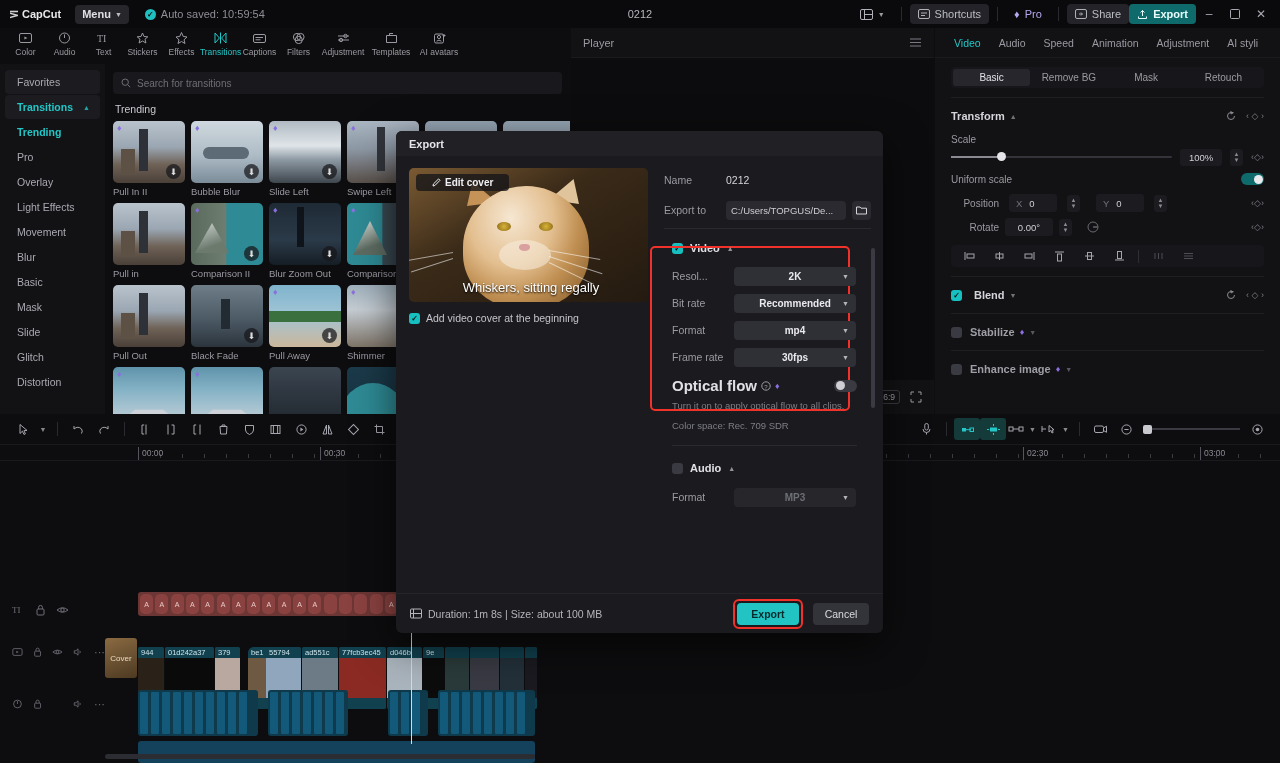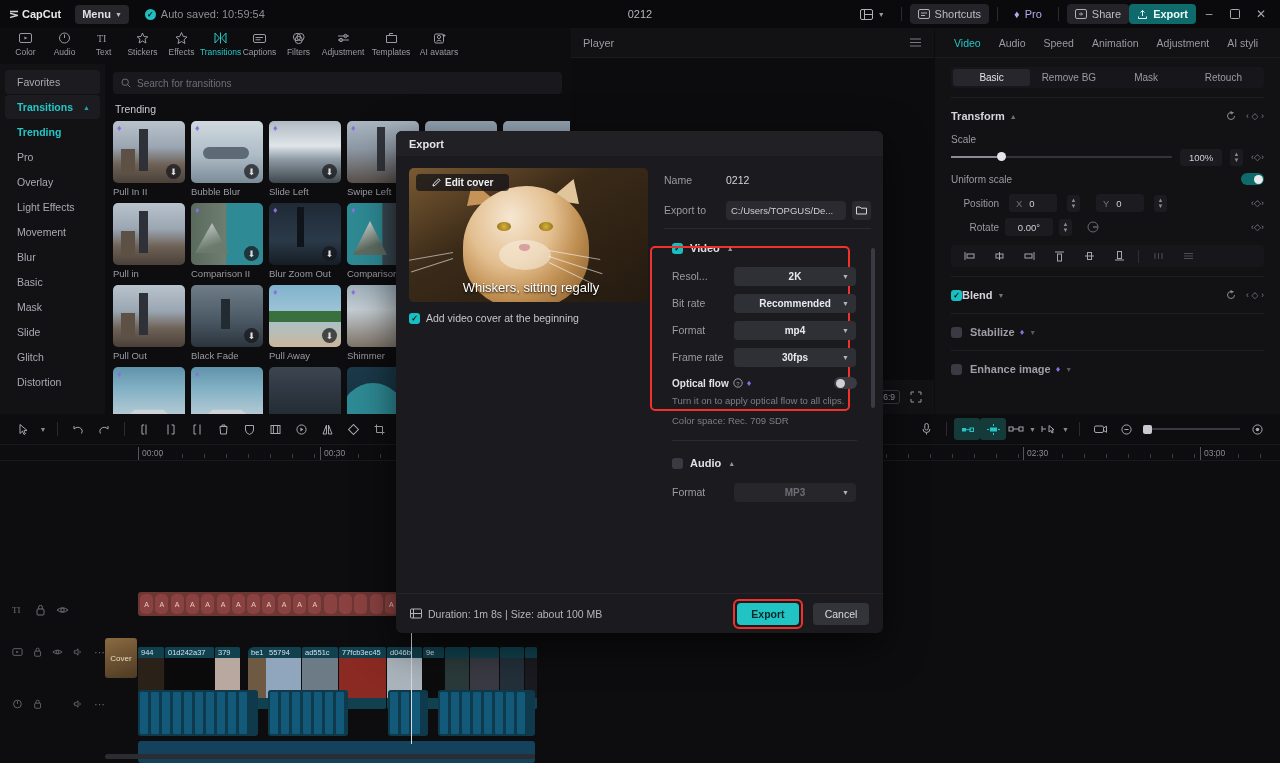--- a/index.html
+++ b/index.html
@@ -720,21 +720,21 @@
             <line x1="2" y1="3.5" x2="11" y2="3.5" stroke="currentColor"></line>
             <line x1="2" y1="6" x2="11" y2="6" stroke="currentColor"></line>
             <line x1="2" y1="8.5" x2="11" y2="8.5" stroke="currentColor"></line>
           </svg>
         </div>
     </div>
 
     <div class="rdiv"></div>
     <div class="rowhead">
       <span class="cbx">✓</span>
-      <span class="t" style="margin-left:0">Blend</span>
+      <span class="t" style="margin-left:12px">Blend</span>
       <span class="caret" style="margin-left:5px;color:#8a8a92">▼</span>
       <span class="acts">
         <svg width="12" height="12" viewBox="0 0 12 12">
             <path d="M9.5 6 A3.5 3.5 0 1 1 6 2.5 L8 2.5" fill="none" stroke="#8a8a92"></path>
             <path d="M6 1 L6 4 L8.6 2.6" fill="none" stroke="#8a8a92"></path>
           </svg>
         <span class="kf">‹ ◇ ›</span>
       </span>
     </div>
 
@@ -1261,21 +1261,21 @@
             <div class="selrow">
               <span class="lb">Frame rate</span>
               <span class="select">
                 <span>30fps</span>
                 <span class="ar">▼</span>
               </span>
             </div>
           </div>
 
         <div class="optrow" style="margin-left:8px; margin-top:9px">
-          <span style="font-size:10px; font-weight:bold; color:#e0e0e6">Optical flow</span>
+          <span style="font-size:15px; font-weight:bold; color:#e0e0e6">Optical flow</span>
           <svg width="10" height="10" viewBox="0 0 10 10" style="margin-left:4px">
               <circle cx="5" cy="5" r="4.2" fill="none" stroke="#9a9aa2"></circle>
               <text x="5" y="7.6" font-size="6" text-anchor="middle" fill="#9a9aa2">?</text>
             </svg>
           <span class="gem" style="margin-left:4px">♦</span>
           <span style="flex:1"></span>
           <div class="toggle off" style="margin-right:14px">
               <div class="nub"></div>
             </div>
         </div>

